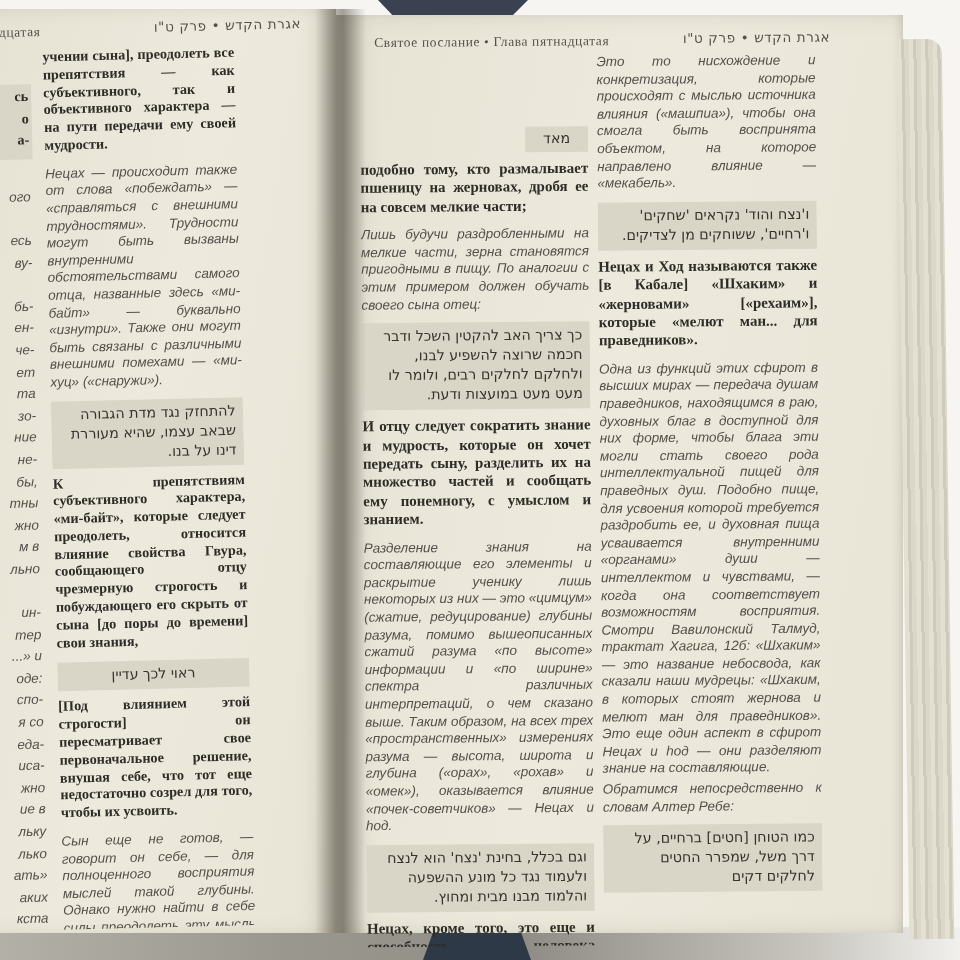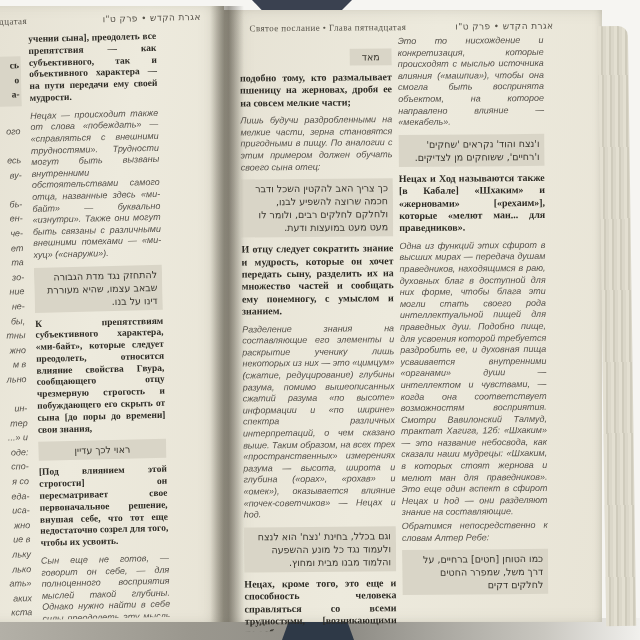--- a/index.html
+++ b/index.html
@@ -36,21 +36,21 @@
   .heb{font-family:"DejaVu Sans",sans-serif;direction:rtl;}
 
   
   .col{position:absolute;overflow:hidden;}
   .b{font-weight:bold;font-size:9.5px;line-height:11.8px;text-align:justify;color:#2e2c26;margin:0 0 6px;}
   .i{font-family:"Liberation Sans",sans-serif;font-style:italic;font-size:9px;line-height:11.6px;
      text-align:justify;color:#54504a;margin:0 0 6px;}
   .hq{font-family:"DejaVu Sans",sans-serif;direction:rtl;background:#d9d5c7;color:#37342d;
       font-size:9.5px;line-height:13px;text-align:right;padding:3px 5px;margin:0 0 6px;}
   .hq.center{text-align:center;}
-  .hq.word{display:block;width:34px;margin-left:auto;text-align:center;padding:2px 4px;}
+  .hq.word{display:block;width:34px;margin-left:auto;text-align:center;padding:2px 4px;margin-top:36px;}
 
   
   .cut{position:absolute;left:0;top:30px;width:27px;height:580px;overflow:hidden;
        text-align:right;white-space:pre-line;}
   .cut .top{font-weight:bold;font-size:9.5px;line-height:14.6px;color:#2e2c26;
        background:#d9d5c7;padding:2px 2px 4px;}
   .cut .rest{font-family:"Liberation Sans",sans-serif;font-style:italic;font-size:9px;
        line-height:14.6px;color:#54504a;padding-right:2px;}
 
   .inner-col{left:18px;top:30px;width:152px;height:582px;}

